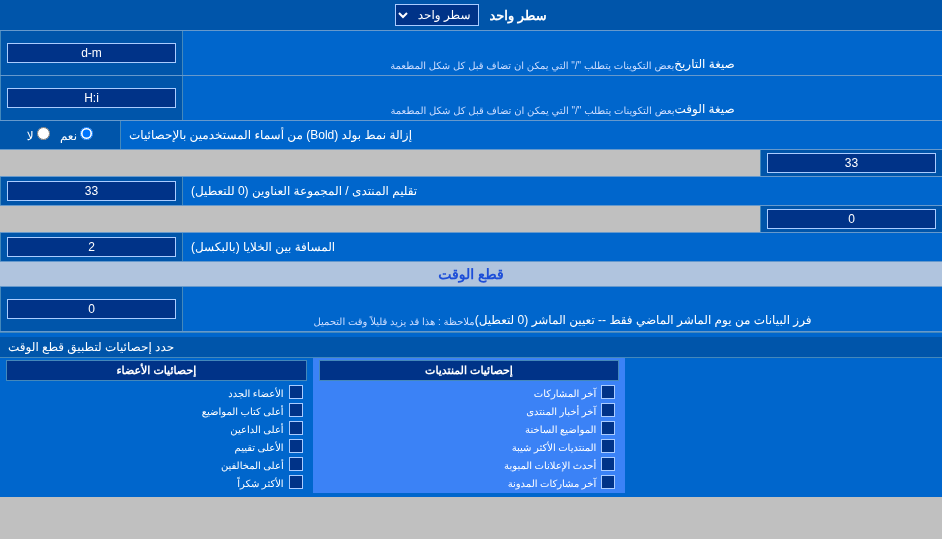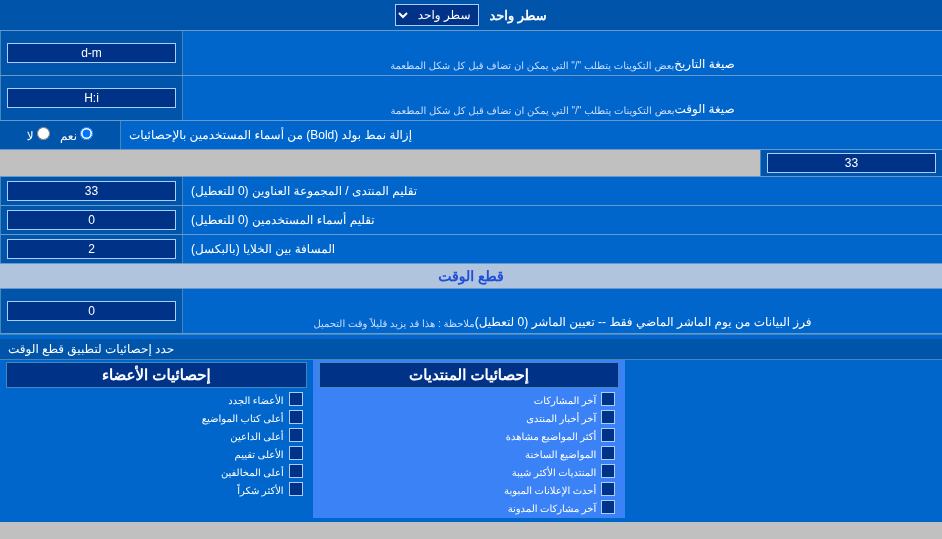--- a/index.html
+++ b/index.html
@@ -126,21 +126,21 @@
     .stats-col {
       flex: 1;
       padding: 2px 6px;
     }
     .stats-col-header {
       background: #003388;
       color: #ffffff;
       font-weight: bold;
       text-align: center;
       padding: 3px 6px;
-      font-size: 15px;
+      font-size: 11px;
       border: 1px solid #4488bb;
       margin-bottom: 2px;
     }
     .stats-item {
       display: flex;
       align-items: flex-end;
       padding: 2px 4px;
       color: #ffffff;
       font-size: 10px;
       font-family: Liberation Serif, serif;
@@ -210,23 +210,20 @@
 <div class="row-container">
   <div class="label-cell">
     <span>تقليم المنتدى / المجموعة العناوين (0 للتعطيل)</span>
   </div>
   <div class="input-cell">
     <input class="input-field" type="text" value="33" style="">
   </div>
 </div>
 
 <div class="row-container">
-  <div class="label-cell">
-    <span>تقليم أسماء المستخدمين (0 للتعطيل)</span>
-  </div>
   <div class="input-cell">
     <input class="input-field" type="text" value="0" style="">
   </div>
 </div>
 
 <div class="row-container">
   <div class="label-cell">
     <span>المسافة بين الخلايا (بالبكسل)</span>
   </div>
   <div class="input-cell">
@@ -263,24 +260,20 @@
       <div class="stats-item">
         <span class="checkbox-placeholder"></span>
         <span>آخر المشاركات</span>
       </div>
       <div class="stats-item">
         <span class="checkbox-placeholder"></span>
         <span>آخر أخبار المنتدى</span>
       </div>
       <div class="stats-item">
         <span class="checkbox-placeholder"></span>
-        <span>أكثر المواضيع مشاهدة</span>
-      </div>
-      <div class="stats-item">
-        <span class="checkbox-placeholder"></span>
         <span>المواضيع الساخنة</span>
       </div>
       <div class="stats-item">
         <span class="checkbox-placeholder"></span>
         <span>المنتديات الأكثر شيبة</span>
       </div>
       <div class="stats-item">
         <span class="checkbox-placeholder"></span>
         <span>أحدث الإعلانات المبوبة</span>
       </div>

